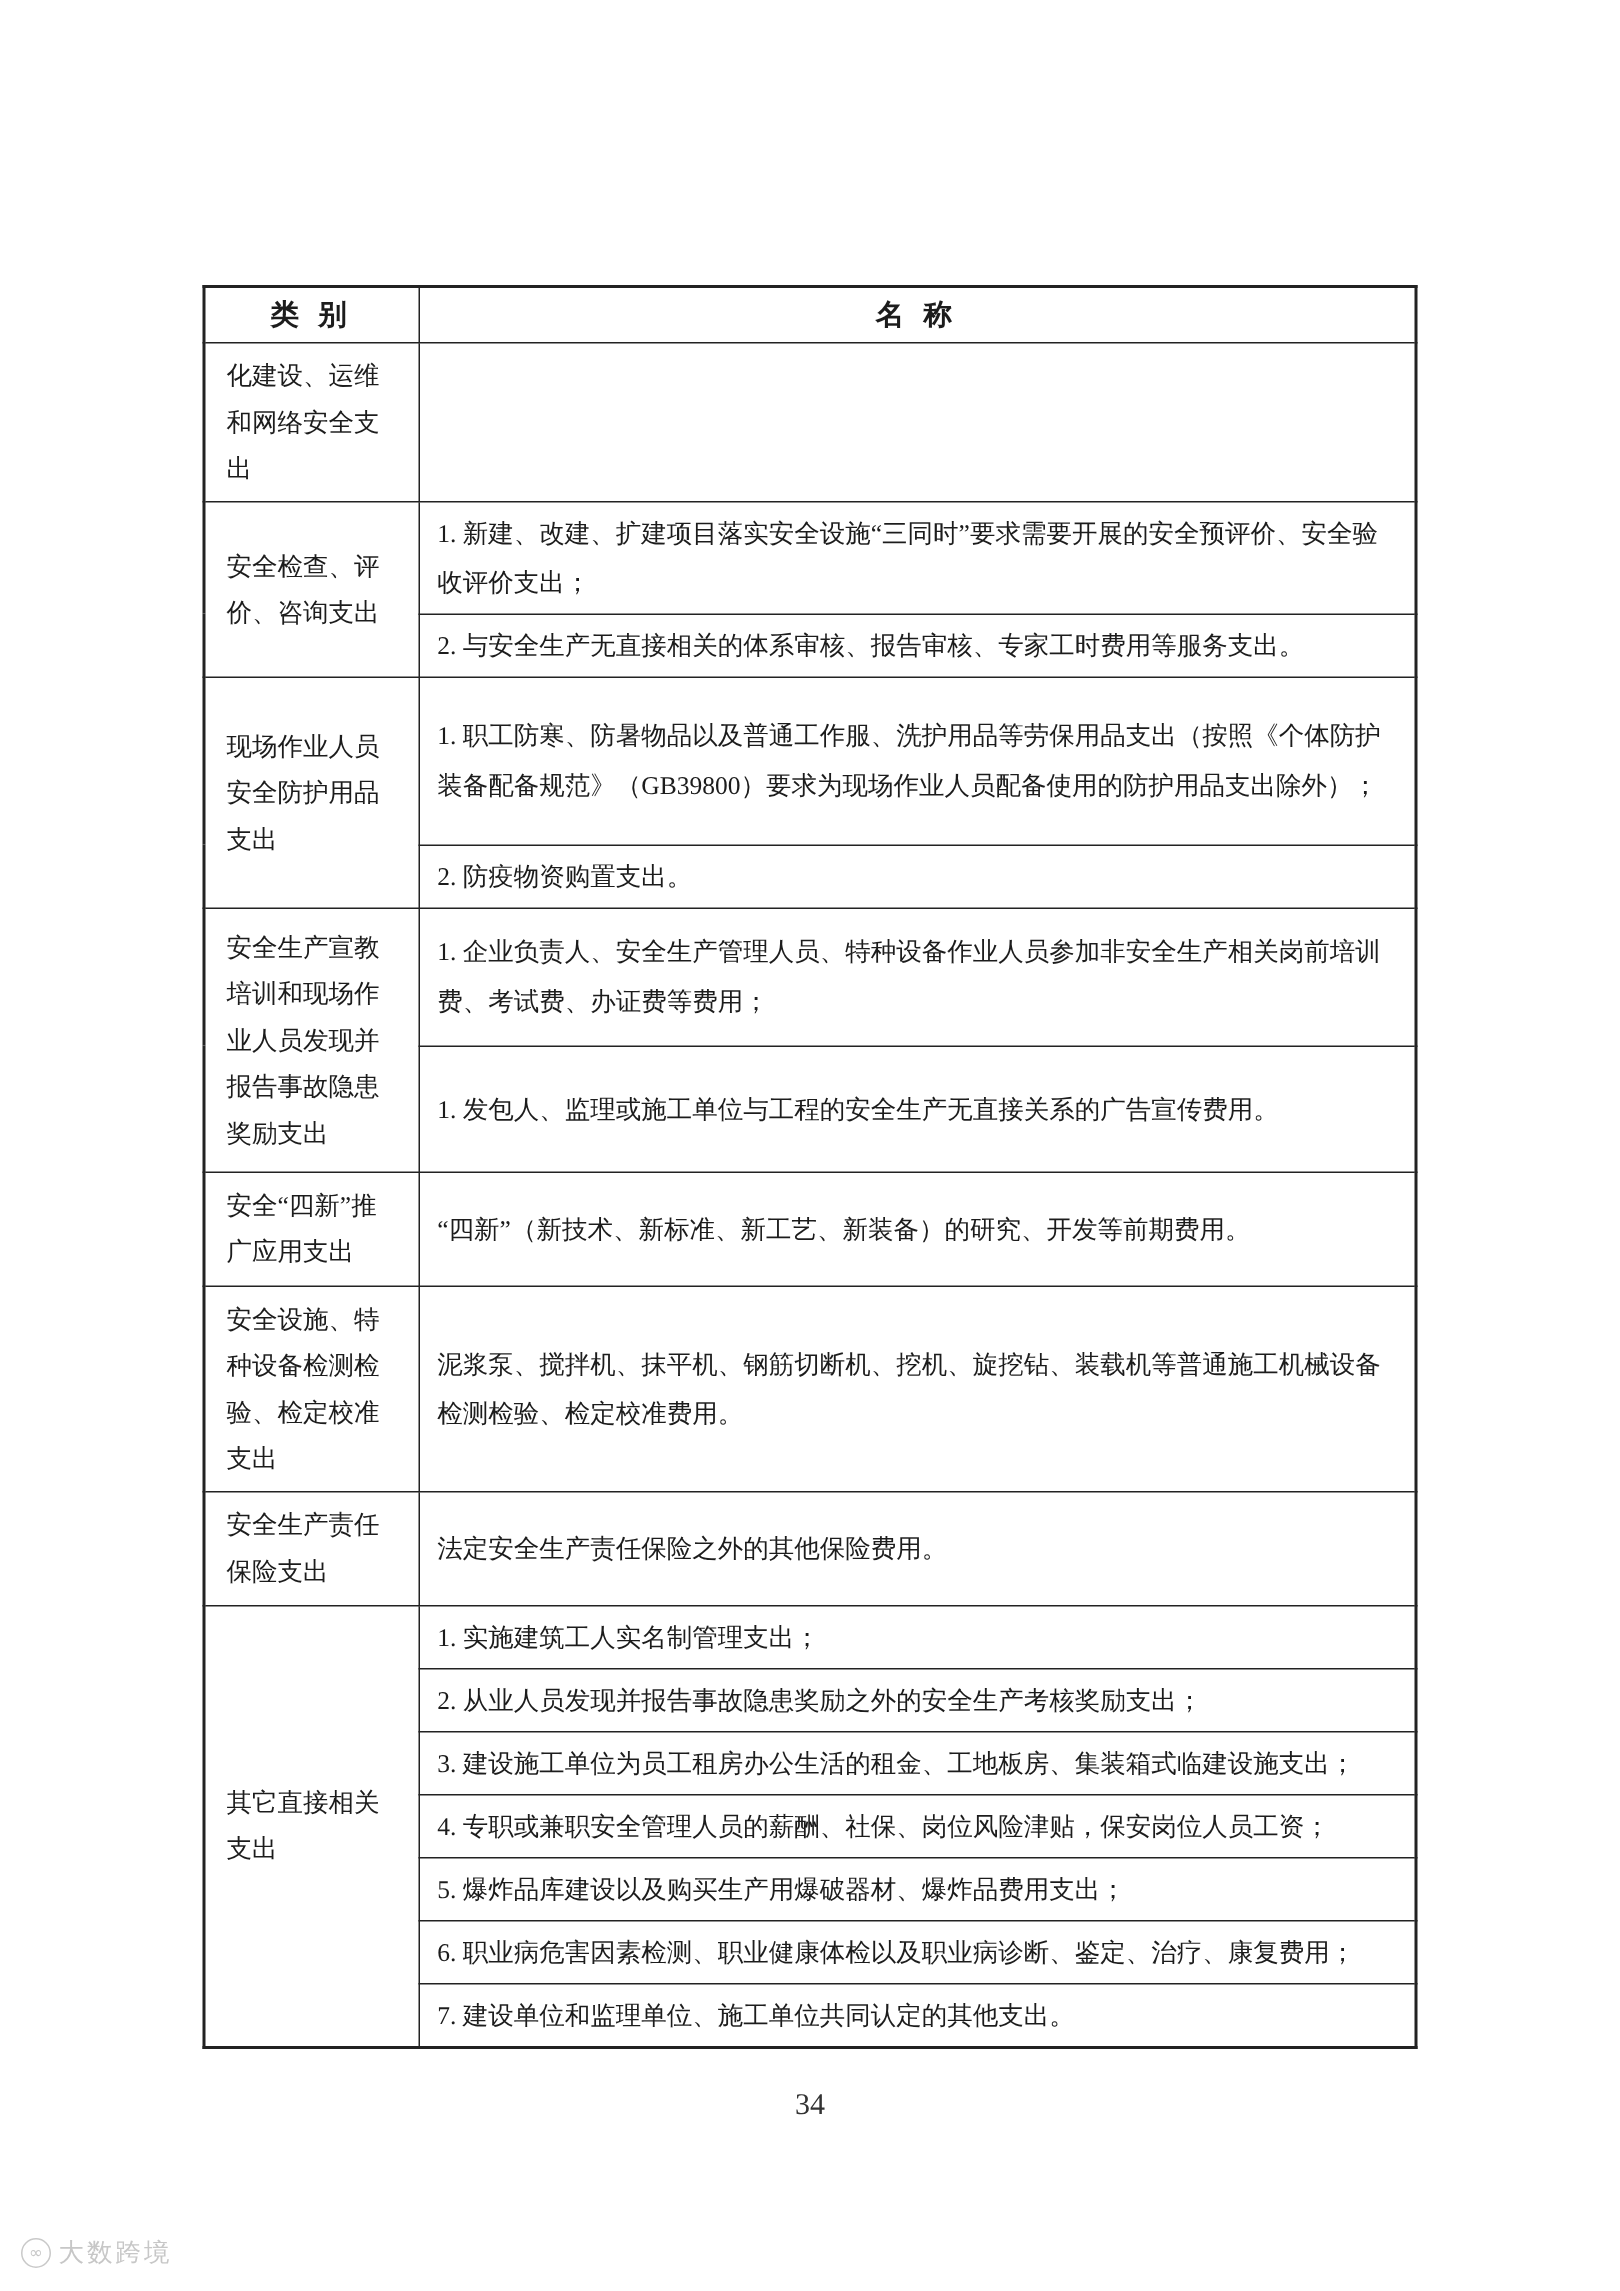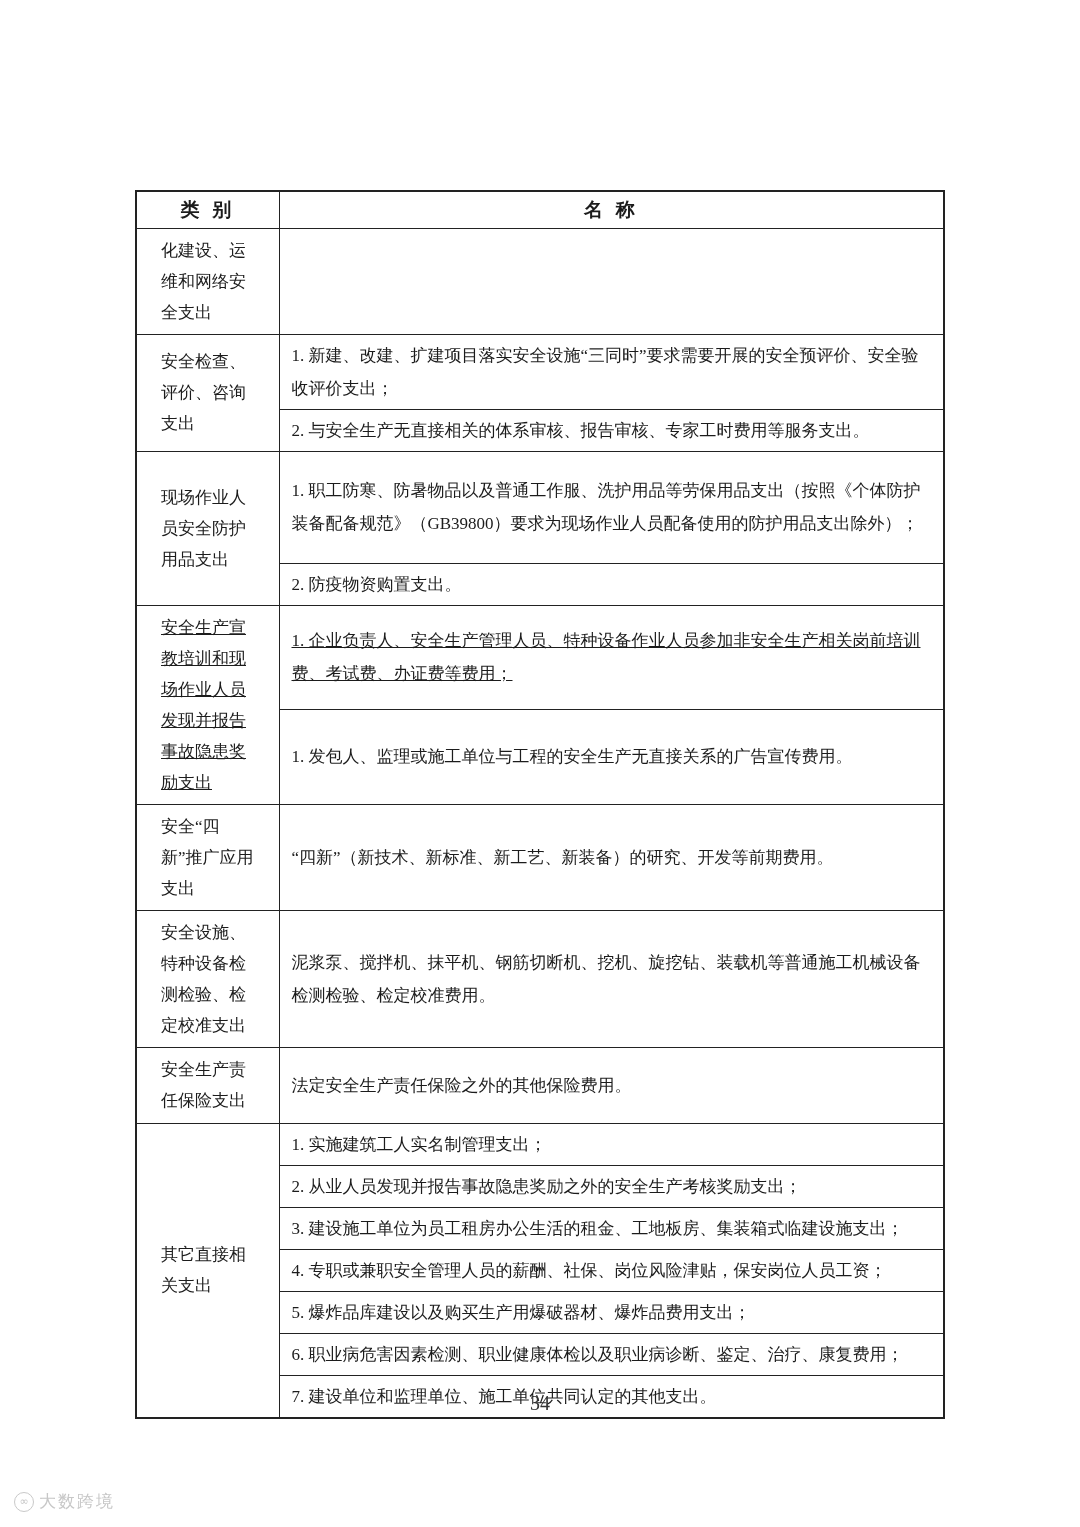--- a/index.html
+++ b/index.html
@@ -29,21 +29,21 @@
     border: 1.4px solid #222222;
   }
   .doc-table th {
     font-size: 19px;
     font-weight: 700;
     height: 37px;
     text-align: center;
     letter-spacing: 4px;
   }
   td.cat {
-    padding: 6px 24px;
+    padding: 6px 14px;
     font-size: 17px;
     line-height: 31px;
     vertical-align: middle;
     text-align: left;
     word-break: break-all;
   }
   td.item {
     padding: 4px 12px;
     font-size: 17px;
     line-height: 33px;
@@ -127,21 +127,21 @@
         <tr style="height: 36px;">
           <td class="item">2. 与安全生产无直接相关的体系审核、报告审核、专家工时费用等服务支出。</td>
         </tr>
         <tr style="height: 112px; margin-top: 28px;">
           <td class="cat" rowspan="2">现场作业人员安全防护用品支出</td>
           <td class="item">1. 职工防寒、防暑物品以及普通工作服、洗护用品等劳保用品支出（按照《个体防护装备配备规范》（GB39800）要求为现场作业人员配备使用的防护用品支出除外）；</td>
         </tr>
         <tr style="height: 38px;">
           <td class="item">2. 防疫物资购置支出。</td>
         </tr>
-        <tr style="height: 92px; text-decoration: underline;">
+        <tr style="height: 92px;">
           <td class="cat" rowspan="2">安全生产宣教培训和现场作业人员发现并报告事故隐患奖励支出</td>
           <td class="item">1. 企业负责人、安全生产管理人员、特种设备作业人员参加非安全生产相关岗前培训费、考试费、办证费等费用；</td>
         </tr>
         <tr style="height: 84px;">
           <td class="item">1. 发包人、监理或施工单位与工程的安全生产无直接关系的广告宣传费用。</td>
         </tr>
         <tr style="height: 76px;">
           <td class="cat" rowspan="1">安全“四新”推广应用支出</td>
           <td class="item">“四新”（新技术、新标准、新工艺、新装备）的研究、开发等前期费用。</td>
         </tr>

